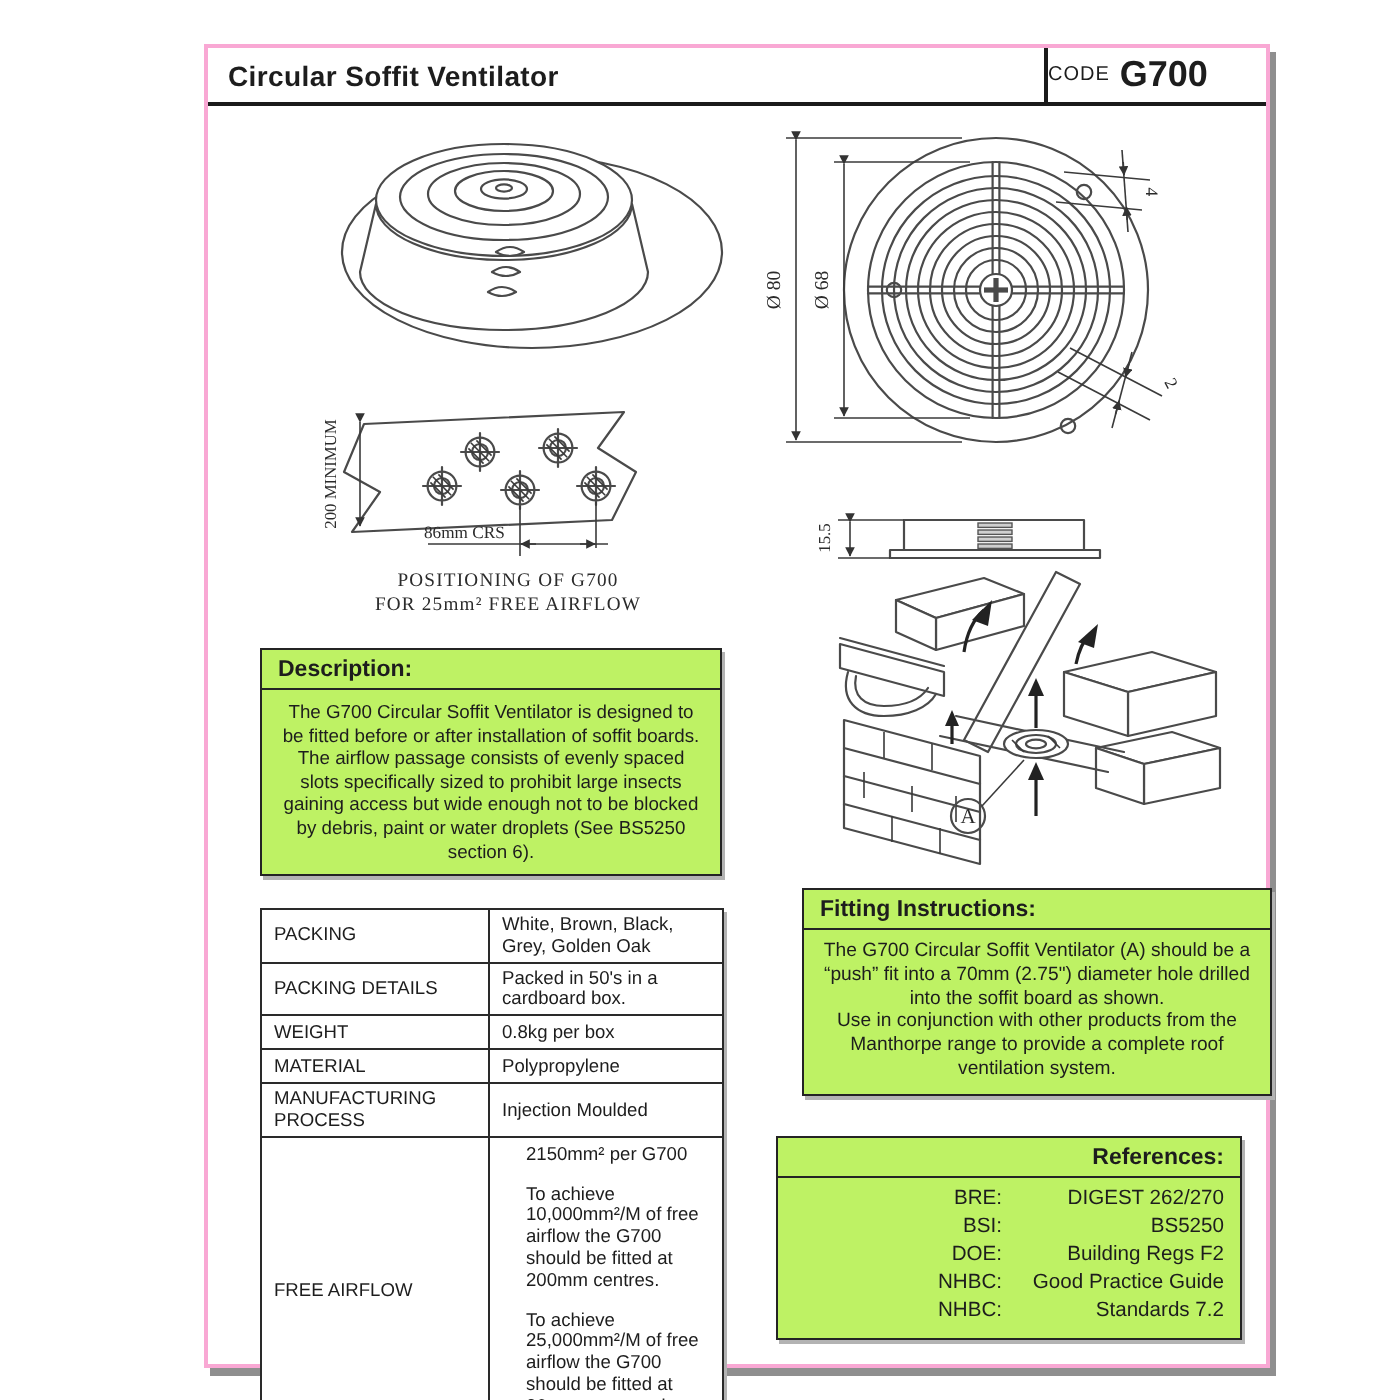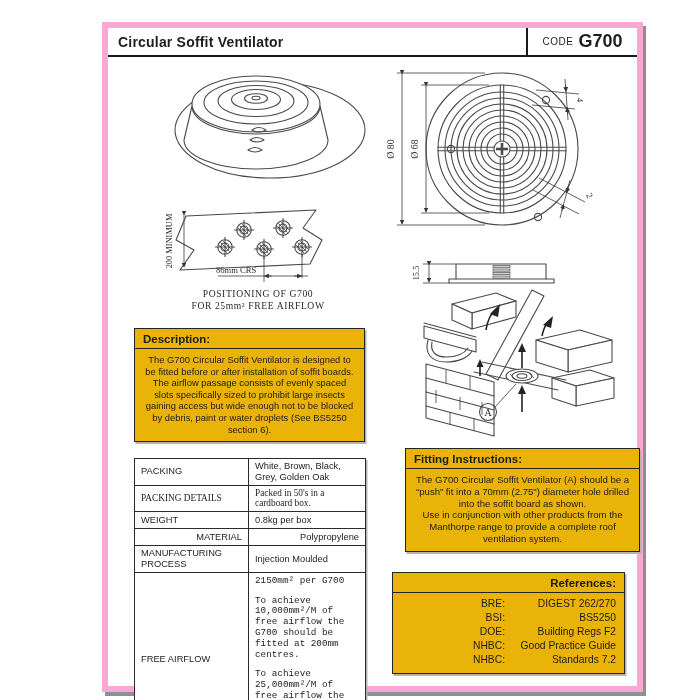--- a/index.html
+++ b/index.html
@@ -3,40 +3,40 @@
 <meta charset="utf-8">
 <style>
   html,body{margin:0;padding:0;}
   body{
     width:700px;height:700px;position:relative;background:#ffffff;
     font-family:"Liberation Sans", sans-serif;color:#1d1d1d;
     -webkit-font-smoothing:antialiased;overflow:hidden;
   }
   .sheet{
     position:absolute;left:102px;top:22px;width:529px;height:658px;
-    background:#fff;border:6px solid #f9a8d4;
+    background:#fff;border:2px solid #f9a8d4;
     box-shadow:3px 4px 0 #8f8f8f;
   }
   
   .hdr{position:absolute;left:0;top:0;width:100%;height:27px;border-bottom:2px solid #1a1a1a;display:flex;}
   .hdr-title{flex:0 0 408px;display:flex;align-items:center;padding-left:10px;font-size:14px;font-weight:bold;letter-spacing:.2px;}
-  .hdr-code{flex:1;border-left:2px solid #1a1a1a;display:flex;align-items:center;justify-content:center;gap:5px;}
+  .hdr-code{flex:1;border-left:2px solid #1a1a1a;display:flex;align-items:center;gap:5px;}
   .code-label{font-size:10px;letter-spacing:.5px;}
   .code-value{font-size:18px;font-weight:bold;}
   
-  .tbox{position:absolute;border:1.5px solid #242424;background:#eab308;box-shadow:1.5px 2px 0 #b3b3b3;}
+  .tbox{position:absolute;border:1.5px solid #242424;background:#bef264;box-shadow:1.5px 2px 0 #b3b3b3;}
   .tbox h3{margin:0;padding:4px 8px 3px 8px;font-size:11.5px;font-weight:bold;border-bottom:1.5px solid #242424;}
   .tbox .bod{padding:5px 8px 6px 8px;font-size:9.4px;line-height:11.6px;}
   .tbox .bod p{margin:0;text-align:center;}
   
   table.spec{position:absolute;left:26px;top:430px;width:232px;border-collapse:collapse;background:#fff;box-shadow:1.5px 2px 0 #b3b3b3;}
   table.spec td{border:1.5px solid #2a2a2a;font-size:9.3px;line-height:10.8px;padding:2px 6px;vertical-align:middle;}
   table.spec td.lbl{width:101px;}
   table.spec td.vtop{vertical-align:top;padding-top:3px;}
-  table.spec p{margin:0 0 9px 0;font-family:Liberation Mono, monospace;}
+  table.spec p{margin:0 0 9px 12px;}
   table.spec p:last-child{margin-bottom:0;}
   
   .ref-row{display:flex;line-height:14px;font-size:10.3px;}
   .ref-org{width:104px;}
   .ref-val{flex:1;}
   
   svg{position:absolute;overflow:visible;}
   svg text{font-family:"Liberation Serif", serif;fill:#2b2b2b;}
   .dln{stroke:#3a3a3a;stroke-width:.8;fill:none;}
   .oln{stroke:#4a4a4a;stroke-width:1.1;fill:none;stroke-linejoin:round;stroke-linecap:round;}
@@ -233,29 +233,29 @@
       <p>The G700 Circular Soffit Ventilator is designed to be fitted before or after installation of soffit boards. The airflow passage consists of evenly spaced slots specifically sized to prohibit large insects gaining access but wide enough not to be blocked by debris, paint or water droplets (See BS5250 section 6).</p>
     </div>
   </div>
 
   <table class="spec">
     <tbody>
       <tr style="height:24px;">
         <td class="lbl">PACKING</td>
         <td>White, Brown, Black, Grey, Golden Oak</td>
       </tr>
-      <tr style="height:22px;font-family:Liberation Serif, serif;">
+      <tr style="height:22px;">
         <td class="lbl">PACKING DETAILS</td>
         <td>Packed in 50's in a cardboard box.</td>
       </tr>
       <tr style="height:17px;">
         <td class="lbl">WEIGHT</td>
         <td>0.8kg per box</td>
       </tr>
-      <tr style="height:17px;text-align:right;">
+      <tr style="height:17px;">
         <td class="lbl">MATERIAL</td>
         <td>Polypropylene</td>
       </tr>
       <tr style="height:24px;margin-top:41px;">
         <td class="lbl">MANUFACTURING PROCESS</td>
         <td>Injection Moulded</td>
       </tr>
       <tr>
         <td class="lbl">FREE AIRFLOW</td>
         <td class="vtop">

